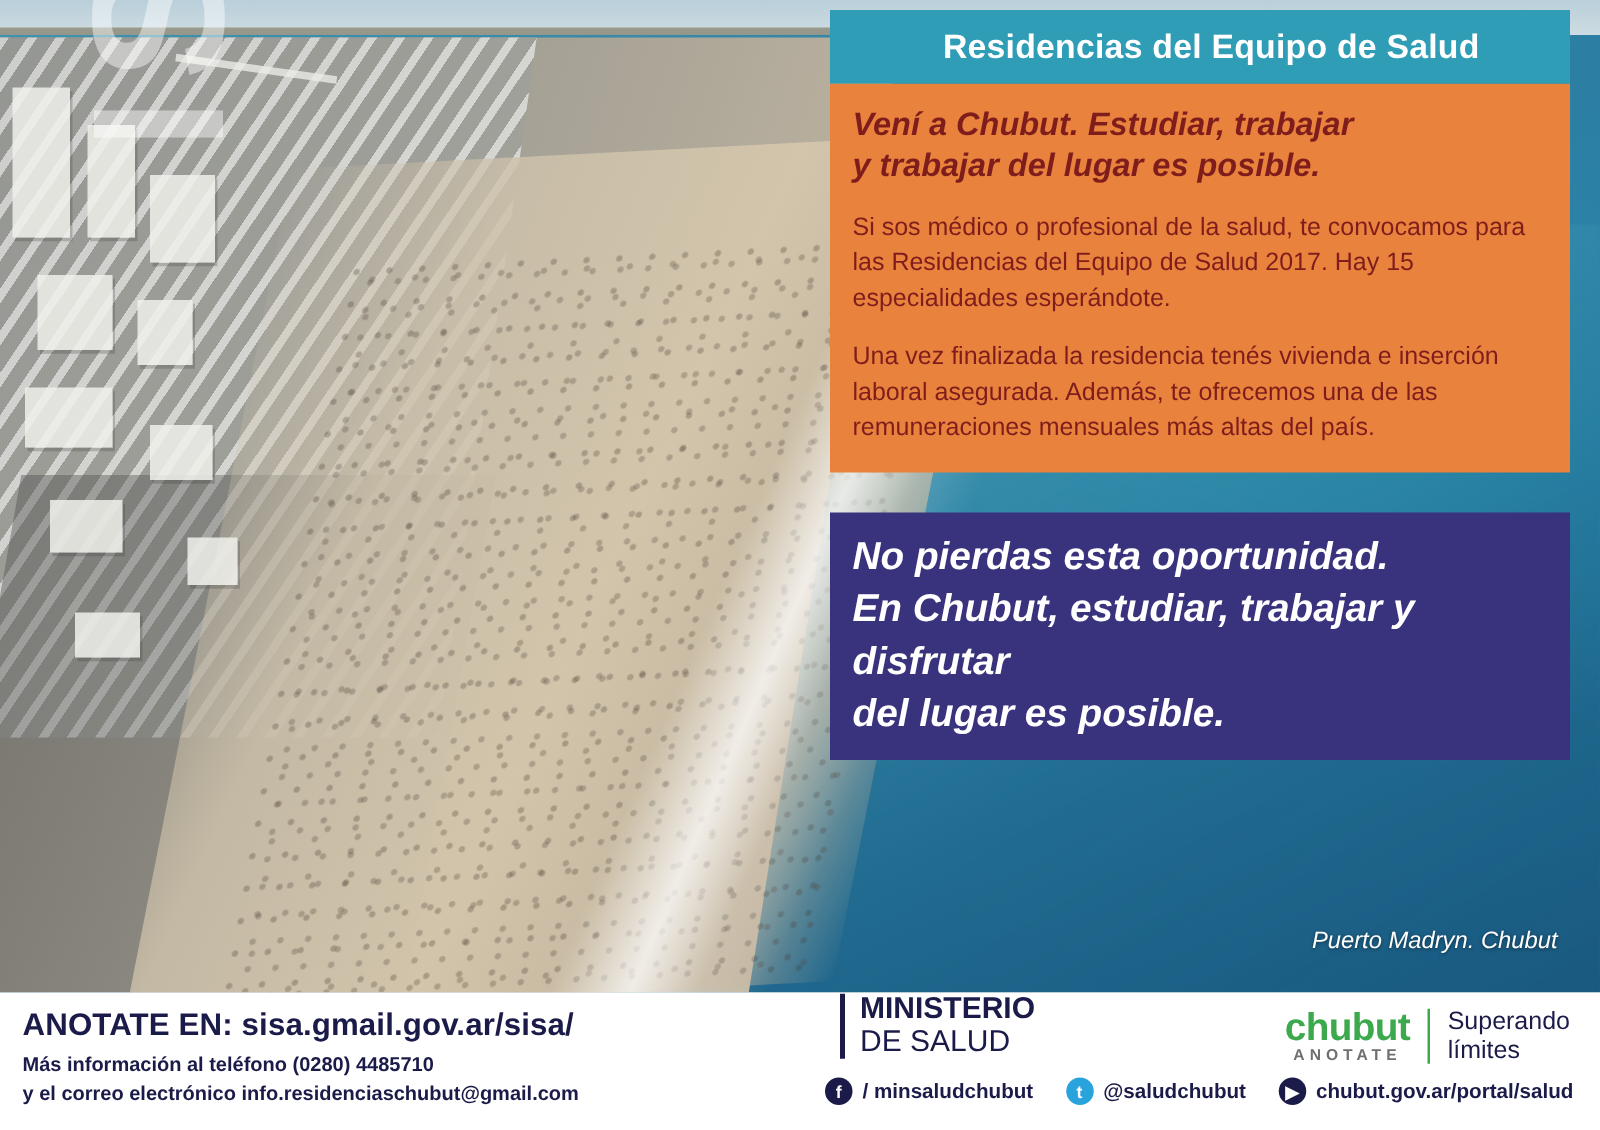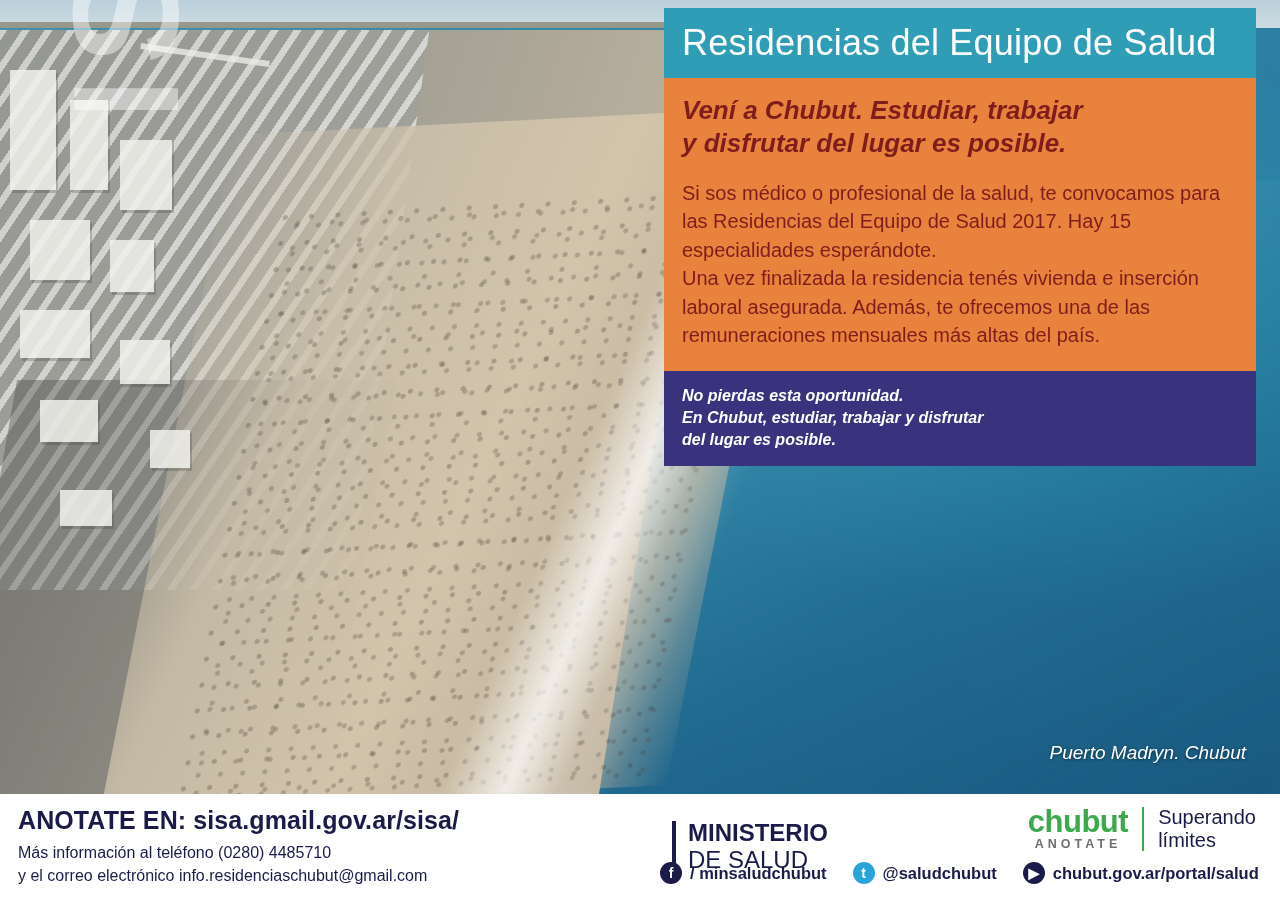--- a/index.html
+++ b/index.html
@@ -127,50 +127,53 @@
     font-size: 27px;
     line-height: 1.3;
     letter-spacing: .2px;
   }
 
   
   .right { position: absolute; right: 24px; top: 8px; width: 592px; }
   .title-box {
     background: #2e9db5;
     color: #ffffff;
-    font-size: 36px;
-    font-weight: 400;
+    font-size: 27px;
+    font-weight: 700;
     padding: 14px 0 14px 18px;
     letter-spacing: .2px;
+    text-align: center;
   }
   .body-box {
     background: #e8823c;
     color: #7f1d1d;
     padding: 16px 22px 20px 18px;
   }
   .body-box .lead {
     font-style: italic;
     font-weight: 700;
     font-size: 26px;
     line-height: 1.25;
     margin-bottom: 20px;
   }
   .body-box p {
     font-size: 20px;
     line-height: 1.42;
+    margin-bottom: 18px;
   }
   .body-box p:last-child { margin-bottom: 2px; }
   .cta-box {
     background: #39327c;
     color: #ffffff;
     font-style: italic;
     font-weight: 700;
-    font-size: 16px;
+    font-size: 31px;
     line-height: 1.35;
     padding: 14px 18px 16px 18px;
+    margin-top: 32px;
   }
 
   .caption {
     position: absolute;
     right: 34px; top: 742px;
     color: #ffffff;
     font-style: italic;
     font-weight: 400;
     font-size: 19px;
     text-shadow: 0 1px 3px rgba(0,0,0,.5);
@@ -180,24 +183,24 @@
   .footer {
     position: absolute; left: 0; top: 794px;
     width: 1280px; height: 110px;
     background: #ffffff;
   }
   .footer-left {
     position: absolute; left: 18px; top: 12px; width: 620px;
     color: #1b1b4a;
   }
   .f-line1 { font-size: 25px; font-weight: 700; letter-spacing: .1px; margin-bottom: 6px; }
-  .f-line2, .f-line3 { font-size: 16px; font-weight: 400; line-height: 1.45; }
+  .f-line2, .f-line3 { font-size: 16px; font-weight: 700; line-height: 1.45; }
 
   .ministry {
-    position: absolute; left: 672px; top: 26px;
+    position: absolute; left: 672px; top: 0;
     display: flex; align-items: center;
   }
   .ministry .bar { width: 4px; height: 52px; background: #1b1b4a; margin-right: 12px; }
   .ministry .txt { color: #1b1b4a; font-size: 24px; line-height: 1.12; }
 
   .chubut {
     position: absolute; right: 24px; top: 12px;
     display: flex; align-items: center;
   }
   .chubut .logo { text-align: center; margin-right: 14px; }
@@ -252,21 +255,21 @@
     <div class="watermark">ISIS</div>
   </div>
 
 
   <div class="right">
     <div class="title-box">Residencias del Equipo de Salud</div>
 
     <div class="body-box">
       <div class="lead">
         <div>Vení a Chubut. Estudiar, trabajar</div>
-        <div>y disfrutar del lugar es posible.</div>
+        <div>y trabajar del lugar es posible.</div>
       </div>
       <p>Si sos médico o profesional de la salud, te convocamos para las Residencias del Equipo de Salud 2017. Hay 15 especialidades esperándote.</p>
       <p>Una vez finalizada la residencia tenés vivienda e inserción laboral asegurada. Además, te ofrecemos una de las remuneraciones mensuales más altas del país.</p>
     </div>
 
     <div class="cta-box">
       <div>No pierdas esta oportunidad.</div>
       <div>En Chubut, estudiar, trabajar y disfrutar</div>
       <div>del lugar es posible.</div>
     </div>

